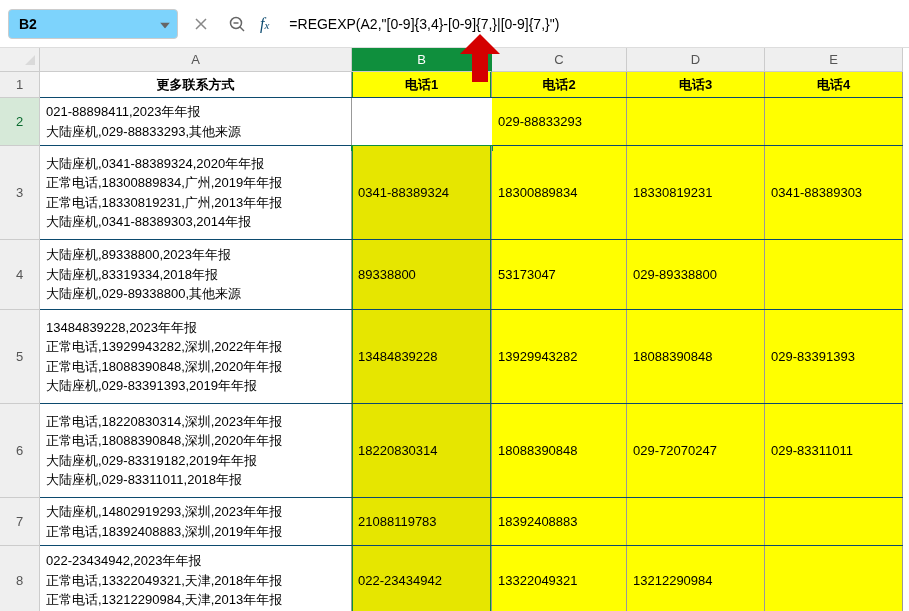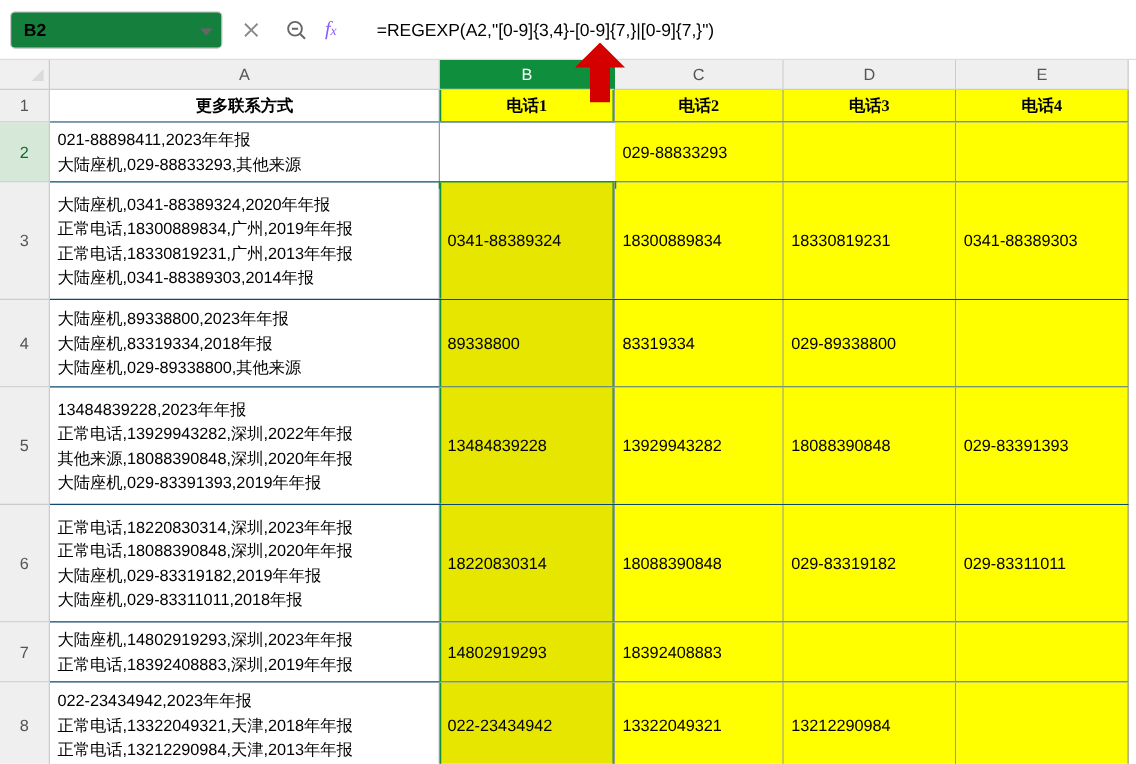--- a/index.html
+++ b/index.html
@@ -26,21 +26,21 @@
     position: relative;
   }
   .namebox {
     width: 170px;
     height: 30px;
     border: 1px solid #ccc;
     border-radius: 4px;
     padding: 4px 28px 4px 10px;
     font-weight: bold;
     font-size: 14px;
-    background: #15803d;
+    background: #7dd3fc;
   }
   .namebox-chevron {
     position: absolute;
     right: 8px;
     top: 50%;
     transform: translateY(-50%);
     pointer-events: none;
   }
   .cancel-icon, .zoom-icon, .fx-icon {
     width: 26px;
@@ -48,22 +48,22 @@
     display: inline-flex;
     align-items: center;
     justify-content: center;
     color: #555;
     cursor: pointer;
   }
   .fx-text {
     font-style: italic;
     font-family: "Times New Roman", serif;
     font-size: 16px;
-    color: #8b5cf6;
-    margin-right: 16px;
+    color: #0c4a6e;
+    margin-right: 4px;
   }
   .formula-input {
     flex: 1;
     height: 30px;
     border: none;
     outline: none;
     font-size: 14px;
     padding: 4px 6px;
     background: transparent;
   }
@@ -149,21 +149,21 @@
     overflow: hidden;
     white-space: pre-wrap;
     word-break: break-all;
   }
   .cA { width: 312px; }
   .cB { width: 140px; }
   .cC { width: 135px; }
   .cD { width: 138px; }
   .cE { width: 138px; }
   .yellow { background: #ffff00; }
-  .row.header-row .cell.yellow { background: #ffff00; font-family: Liberation Serif, serif; }
+  .row.header-row .cell.yellow { background: #ffff00; }
   .active-cell {
     outline: 2px solid #0f8f3d;
     outline-offset: -1px;
     position: relative;
     margin-top: 48px;
   }
   .col-b-border {
     position: relative;
   }
   .col-b-border::after {
@@ -277,51 +277,51 @@
       <div class="cell cC yellow">18300889834</div>
       <div class="cell cD yellow">18330819231</div>
       <div class="cell cE yellow">0341-88389303</div>
     </div>
 
     <div class="row" style="height:70px">
       <div class="cell cA">大陆座机,89338800,2023年年报
 大陆座机,83319334,2018年报
 大陆座机,029-89338800,其他来源</div>
       <div class="cell cB darker-yellow col-b-border col-b-border-left">89338800</div>
-      <div class="cell cC yellow">83319334</div>
+      <div class="cell cC yellow">53173047</div>
       <div class="cell cD yellow">029-89338800</div>
       <div class="cell cE yellow"></div>
     </div>
 
     <div class="row" style="height:94px">
       <div class="cell cA">13484839228,2023年年报
 正常电话,13929943282,深圳,2022年年报
-其他来源,18088390848,深圳,2020年年报
+正常电话,18088390848,深圳,2020年年报
 大陆座机,029-83391393,2019年年报</div>
       <div class="cell cB darker-yellow col-b-border col-b-border-left">13484839228</div>
       <div class="cell cC yellow">13929943282</div>
       <div class="cell cD yellow">18088390848</div>
       <div class="cell cE yellow">029-83391393</div>
     </div>
 
     <div class="row" style="height:94px">
       <div class="cell cA">正常电话,18220830314,深圳,2023年年报
 正常电话,18088390848,深圳,2020年年报
 大陆座机,029-83319182,2019年年报
 大陆座机,029-83311011,2018年报</div>
       <div class="cell cB darker-yellow col-b-border col-b-border-left">18220830314</div>
       <div class="cell cC yellow">18088390848</div>
-      <div class="cell cD yellow">029-83319182</div>
+      <div class="cell cD yellow">029-72070247</div>
       <div class="cell cE yellow">029-83311011</div>
     </div>
 
     <div class="row" style="height:48px">
       <div class="cell cA">大陆座机,14802919293,深圳,2023年年报
 正常电话,18392408883,深圳,2019年年报</div>
-      <div class="cell cB darker-yellow col-b-border col-b-border-left">14802919293</div>
+      <div class="cell cB darker-yellow col-b-border col-b-border-left">21088119783</div>
       <div class="cell cC yellow">18392408883</div>
       <div class="cell cD yellow"></div>
       <div class="cell cE yellow"></div>
     </div>
 
     <div class="row" style="height:70px">
       <div class="cell cA">022-23434942,2023年年报
 正常电话,13322049321,天津,2018年年报
 正常电话,13212290984,天津,2013年年报</div>
       <div class="cell cB darker-yellow col-b-border col-b-border-left">022-23434942</div>

